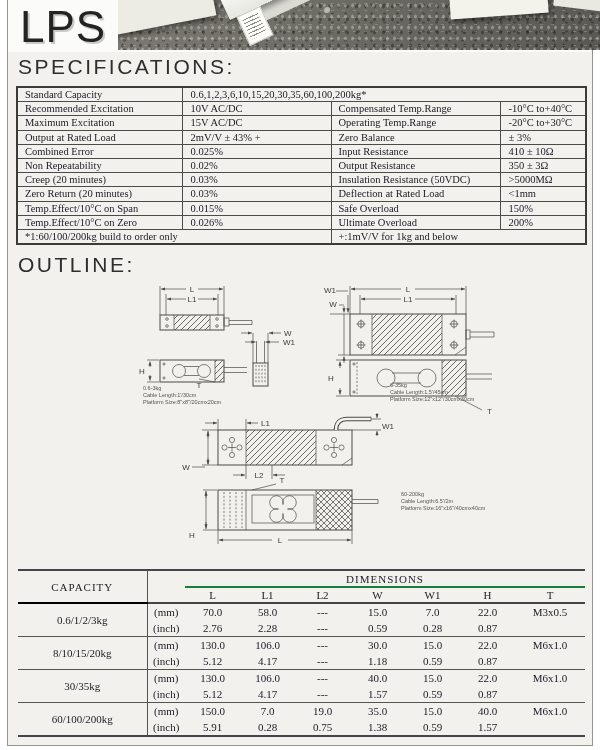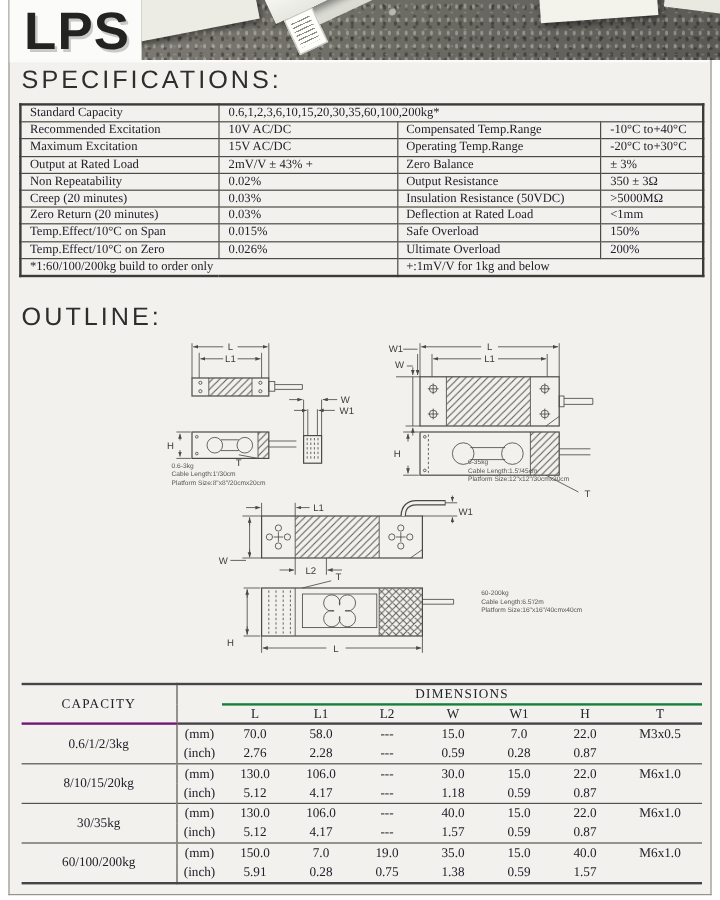--- a/index.html
+++ b/index.html
@@ -28,40 +28,40 @@
   .ph-label{left:124px;top:10px;width:24px;height:30px;background:#fdfdfa;border:1px solid #c9c9c1;
     transform:rotate(-25deg);}
   .ph-label-lines{left:3px;top:4px;width:17px;height:22px;
     background:repeating-linear-gradient(0deg,transparent 0 2.6px,#8f8f88 2.6px 3.6px);}
   .ph-hole{left:205px;top:6px;width:7px;height:7px;border-radius:50%;background:#b9b9b1;
     box-shadow:inset 1px 1px 1px rgba(0,0,0,.4);}
   .ph-block{left:332px;top:-6px;width:98px;height:22px;background:#f3f3ec;transform:rotate(-4deg);
     box-shadow:2px 3px 5px rgba(0,0,0,.45);}
   .ph-corner{left:436px;top:-9px;width:58px;height:18px;background:#e9e9e1;transform:rotate(7deg);}
 
-  .logo{position:absolute;left:20px;top:2px;z-index:4;font-size:44px;font-weight:700;
+  .logo{position:absolute;left:20px;top:2px;z-index:4;font-size:44px;font-weight:400;
         letter-spacing:1px;color:#232323;text-shadow:2px 2px 0 rgba(110,110,105,.35);}
   .hd{position:absolute;z-index:5;font-size:21px;font-weight:400;letter-spacing:2.5px;color:#2e2e2c;}
   .hd-spec{left:18px;top:55px;} .hd-out{left:18px;top:253px;} .hd-dim{left:18px;top:544px;}
 
   
   table{border-spacing:0;}
   .spec{position:absolute;left:16px;top:86px;width:569px;z-index:4;border-collapse:collapse;
         table-layout:fixed;background:transparent;}
   .spec td{border:1px solid #4c4b47;height:13.2px;padding:0 3px 0 7px;white-space:nowrap;overflow:hidden;
            font-family:"Liberation Serif",serif;font-size:10.5px;color:#21212a;line-height:13px;margin-left:36px;}
   .spec{border:2px solid #3c3b37;}
   .spec td.val{padding-left:8px;}
 
   
   .dims{position:absolute;left:18px;top:569px;width:567px;z-index:4;border-collapse:collapse;table-layout:fixed;
         border-top:2px solid #45444a;border-bottom:2px solid #45444a;
         font-family:"Liberation Serif",serif;color:#21212a;}
   .dims th,.dims td{font-weight:normal;font-size:11px;text-align:center;padding:0;height:16px;line-height:14px;}
-  .dims th.cap-h{border-right:1px solid #55544f;border-bottom:2px solid #701a75;letter-spacing:1px;}
+  .dims th.cap-h{border-right:1px solid #55544f;border-bottom:2px solid #000000;letter-spacing:1px;}
   .dims th.unit-h{border-bottom:2px solid #45444a;}
   .dims th.dims-h{border-bottom:2px solid #15803d;height:15px;letter-spacing:1px;}
   .dims tr.hdr2 th{border-bottom:2px solid #45444a;height:13px;}
   .dims td.cap{border-right:1px solid #55544f;}
   .dims tr.gfirst td{border-top:1px solid #55544f;}
 
   
   .outline-svg{position:absolute;left:0;top:283px;z-index:2;}
   .ln{stroke:#4a4a45;stroke-width:1;fill:none;}
   .tn{stroke:#4a4a45;stroke-width:0.7;fill:none;}
@@ -114,20 +114,26 @@
       <td>Maximum Excitation</td>
       <td class="val">15V AC/DC</td>
       <td>Operating Temp.Range</td>
       <td class="val">-20°C to+30°C</td>
     </tr>
     <tr>
       <td>Output at Rated Load</td>
       <td class="val">2mV/V ± 43% +</td>
       <td>Zero Balance</td>
       <td class="val">± 3%</td>
+    </tr>
+    <tr>
+      <td>Combined Error</td>
+      <td class="val">0.025%</td>
+      <td>Input Resistance</td>
+      <td class="val">410 ± 10Ω</td>
     </tr>
     <tr>
       <td>Non Repeatability</td>
       <td class="val">0.02%</td>
       <td>Output Resistance</td>
       <td class="val">350 ± 3Ω</td>
     </tr>
     <tr>
       <td>Creep (20 minutes)</td>
       <td class="val">0.03%</td>

